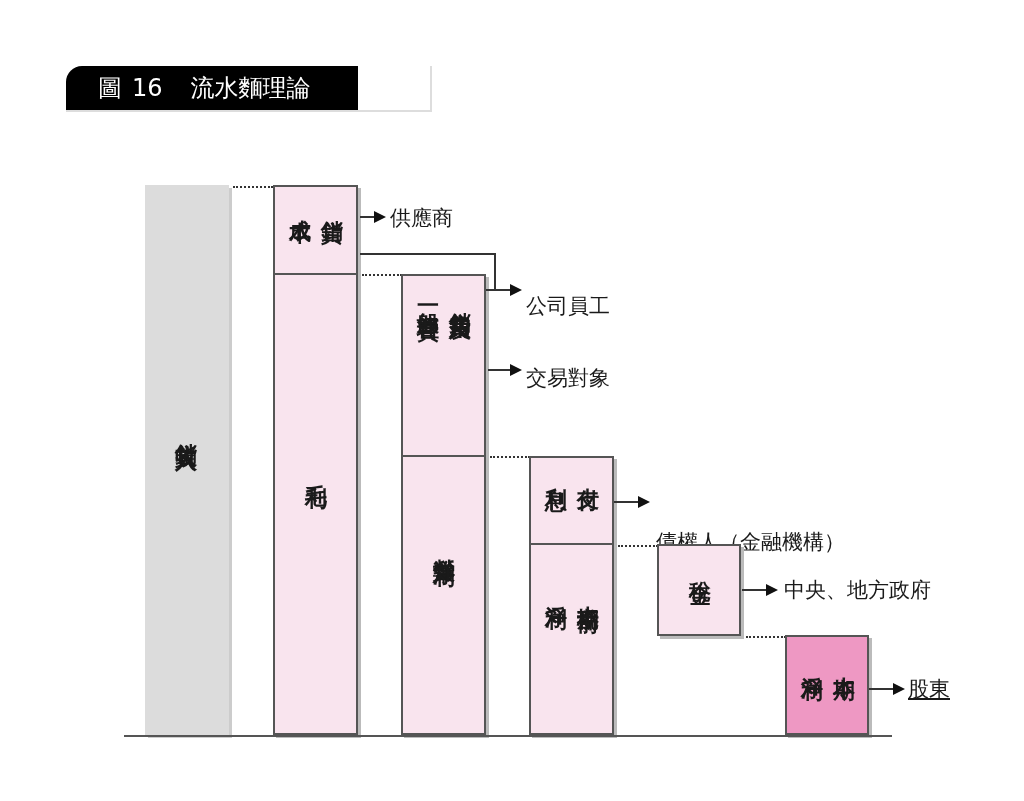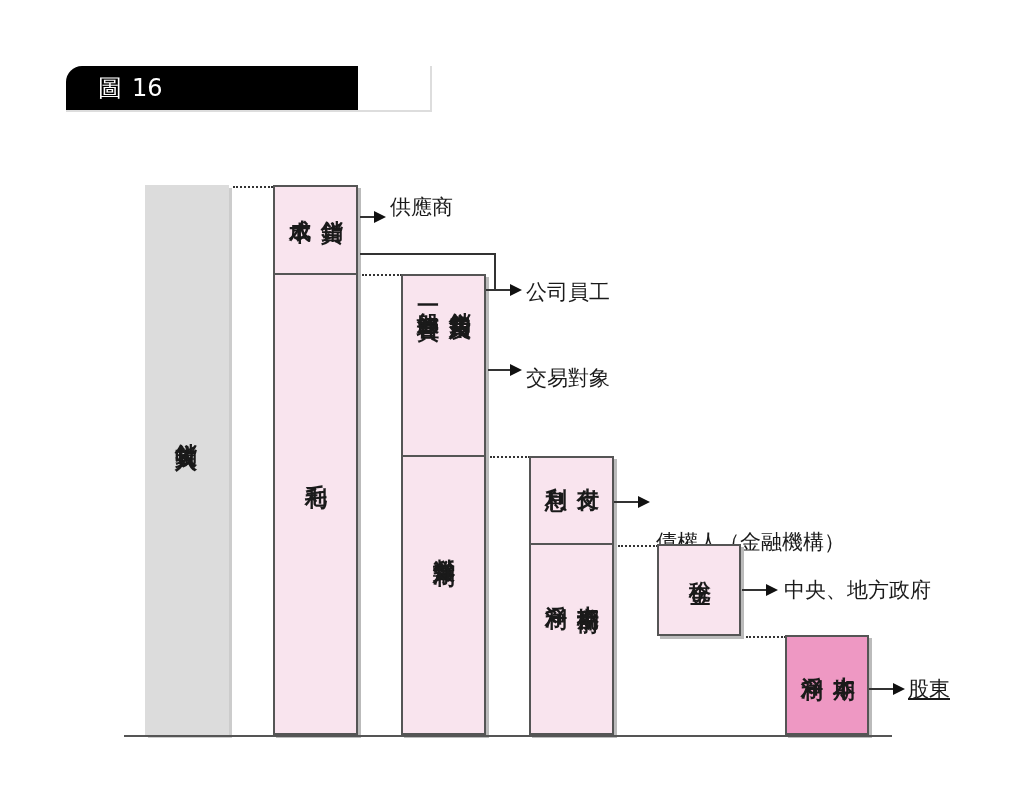--- a/index.html
+++ b/index.html
@@ -19,51 +19,52 @@
   .lbl{position:absolute;font-size:21px;white-space:nowrap;}
   .baseline{position:absolute;left:124px;top:735px;width:768px;height:2px;background:#555;}
 </style>
 </head>
 <body>
 
 <div class="title-wrap"></div>
 <div class="title-bar">
   <span style="margin-right:10px;">圖</span>
   <span class="num">16</span>
+  <span>流水麵理論</span>
 </div>
 
 <div class="box gray" style="left:145px;top:185px;width:84px;height:550px;">
   <div class="vt" style="left:28px;top:240px;">銷貨收入</div>
 </div>
 <div class="dots" style="left:233px;top:186px;width:40px;"></div>
 
 <div class="box pink" style="left:273px;top:185px;width:85px;height:550px;">
   <div class="vt" style="left:44px;top:15px;">銷貨</div>
   <div class="vt" style="left:12px;top:15px;">成本</div>
   <div class="divider" style="left:0;top:86px;width:81px;"></div>
   <div class="vt" style="left:28px;top:280px;">毛利</div>
 </div>
 <div class="line" style="left:360px;top:216px;width:14px;height:2px;"></div>
 <div class="arrow-head" style="left:374px;top:211px;"></div>
-<div class="lbl" style="left:390px;top:193px;text-align:right;">供應商</div>
+<div class="lbl" style="left:390px;top:204px;text-align:right;">供應商</div>
 
 <div class="line" style="left:360px;top:253px;width:135px;height:2px;"></div>
 <div class="line" style="left:494px;top:253px;width:2px;height:37px;"></div>
 
 <div class="dots" style="left:362px;top:274px;width:40px;"></div>
 
 <div class="box pink" style="left:401px;top:274px;width:85px;height:461px;">
   <div class="vt" style="left:44px;top:18px;">銷售費用及</div>
   <div class="vt" style="left:12px;top:18px;">一般管理費</div>
   <div class="divider" style="left:0;top:179px;width:81px;"></div>
   <div class="vt" style="left:28px;top:265px;">營業淨利</div>
 </div>
 <div class="line" style="left:486px;top:289px;width:24px;height:2px;"></div>
 <div class="arrow-head" style="left:510px;top:284px;"></div>
-<div class="lbl" style="left:526px;top:278px;">公司員工</div>
+<div class="lbl" style="left:526px;top:292px;">公司員工</div>
 <div class="line" style="left:488px;top:369px;width:22px;height:2px;"></div>
 <div class="arrow-head" style="left:510px;top:364px;"></div>
 <div class="lbl" style="left:526px;top:364px;font-family:Liberation Serif, serif;">交易對象</div>
 
 <div class="dots" style="left:490px;top:456px;width:40px;"></div>
 
 <div class="box pink" style="left:529px;top:456px;width:85px;height:279px;">
   <div class="vt" style="left:44px;top:12px;">支付</div>
   <div class="vt" style="left:12px;top:12px;">利息</div>
   <div class="divider" style="left:0;top:85px;width:81px;"></div>

